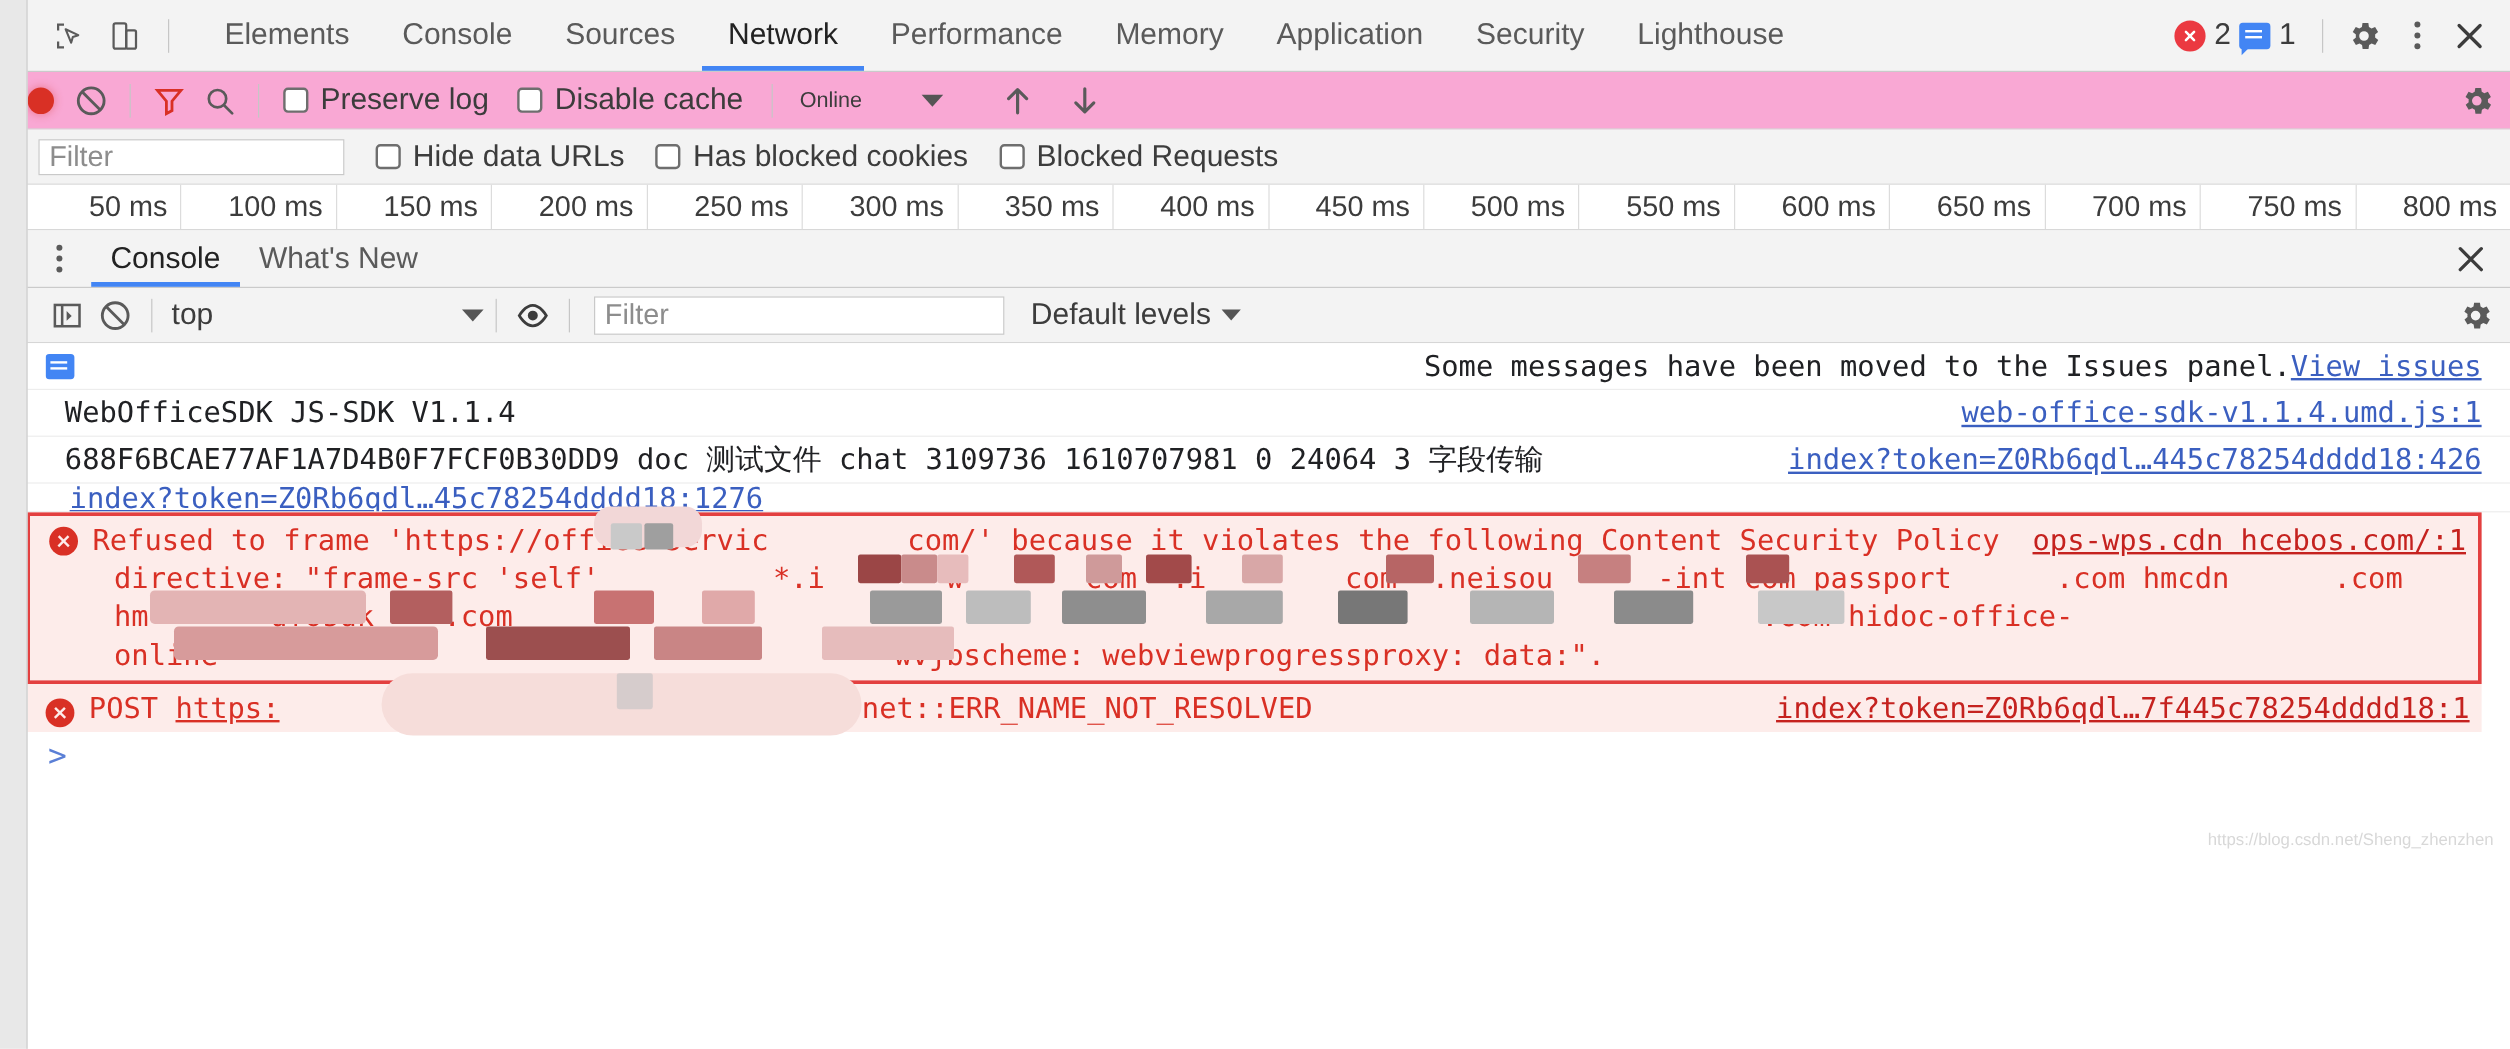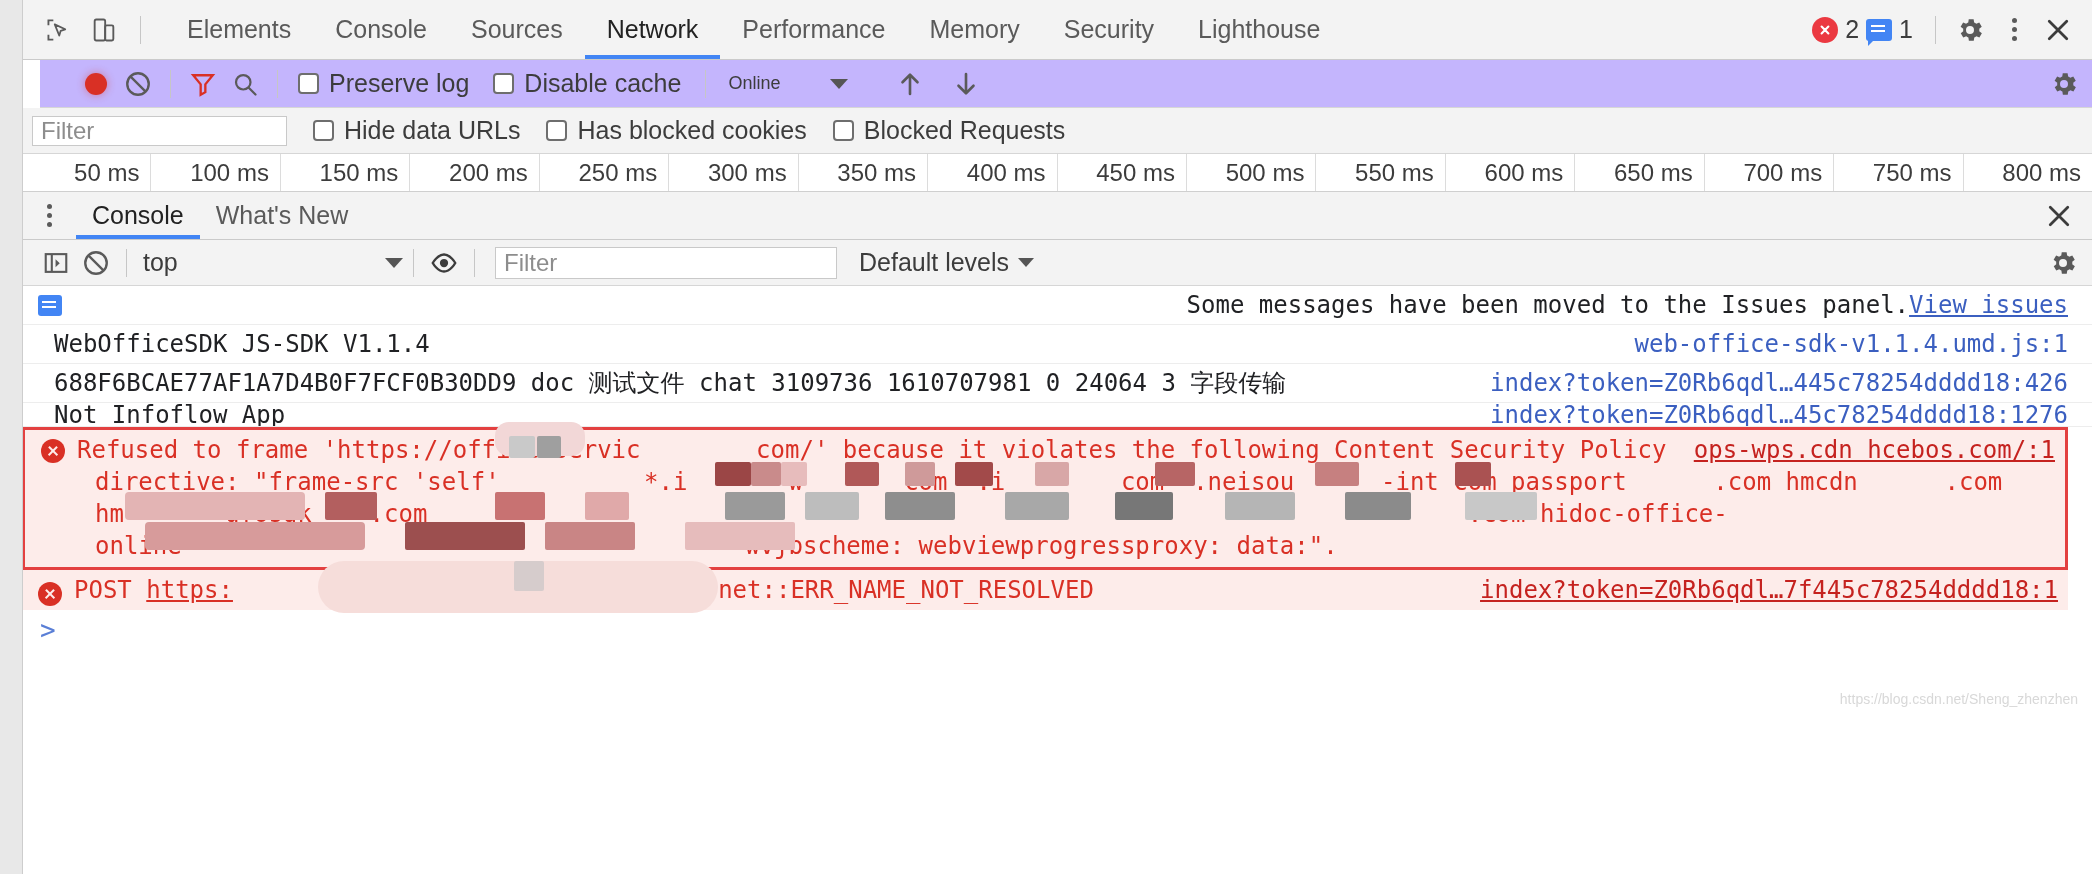--- a/index.html
+++ b/index.html
@@ -33,22 +33,22 @@
   .badge-grp{display:flex;align-items:center;gap:7px;margin-right:8px;}
   .err-dot{width:26px;height:26px;border-radius:50%;background:#eb3941;display:flex;align-items:center;justify-content:center;}
   .err-dot svg{display:block;}
   .badge-num{font-size:25px;color:#3c3c3c;}
   .msg-sq{width:26px;height:22px;background:#4285f4;border-radius:3px;position:relative;}
   .msg-sq:before{content:"";position:absolute;left:5px;top:6px;width:14px;height:2px;background:#fff;box-shadow:0 5px 0 #fff;}
   .msg-sq:after{content:"";position:absolute;left:2px;bottom:-5px;width:0;height:0;border-left:6px solid #4285f4;border-bottom:6px solid transparent;}
 
   
   .nettoolbar{
-    height:48px;min-height:48px;background:#c4b5fd;border-bottom:1px solid #d6d6d6;
-    display:flex;align-items:center;padding-left:22px;box-sizing:border-box;margin-left:40px;
+    height:48px;min-height:48px;background:#f9a8d4;border-bottom:1px solid #d6d6d6;
+    display:flex;align-items:center;box-sizing:border-box;
   }
   .nt-inner{display:flex;align-items:center;gap:2px;padding-left:14px;width:100%;box-sizing:border-box;}
   .rec-dot{width:22px;height:22px;border-radius:50%;background:#d93025;box-shadow:0 0 8px rgba(217,48,37,.45);}
   .chk{
     width:21px;height:21px;border:2px solid #6e6e6e;border-radius:4px;background:#fff;box-sizing:border-box;flex:none;
   }
   .chklbl{display:flex;align-items:center;gap:10px;font-size:25px;color:#3c3c3c;cursor:pointer;white-space:nowrap;}
   .online{font-size:18px;color:#3c3c3c;white-space:nowrap;}
   .caret{width:0;height:0;border-left:9px solid transparent;border-right:9px solid transparent;border-top:10px solid #555;}
 
@@ -110,21 +110,21 @@
 
   
   .conbody{flex:1;background:#fff;position:relative;padding-left:22px;box-sizing:border-box;overflow:hidden;}
   .crow{
     display:flex;align-items:flex-start;border-bottom:1px solid #ededed;
     font-family:"DejaVu Sans Mono","Liberation Mono",monospace;font-size:24px;line-height:38px;
     min-height:38px;padding:0 0 0 16px;box-sizing:border-box;position:relative;
   }
   .crow .ctext{flex:1;color:#202124;white-space:nowrap;overflow:hidden;}
   .crow .csrc{
-    color:#3b5fc0;white-space:nowrap;padding-left:20px;padding-right:24px;cursor:pointer;
+    color:#3b5fc0;text-decoration:underline;white-space:nowrap;padding-left:20px;padding-right:24px;cursor:pointer;
   }
   .row-issue .ctext{color:#202124;display:flex;align-items:center;gap:14px;justify-content:space-between;}
   .iss-ico{width:24px;height:21px;background:#4285f4;border-radius:3px;position:relative;flex:none;}
   .iss-ico:before{content:"";position:absolute;left:4px;top:6px;width:14px;height:2px;background:#fff;box-shadow:0 5px 0 #fff;}
   .view-issues{color:#3b5fc0;text-decoration:underline;cursor:pointer;padding-right:24px;white-space:nowrap;}
 
   
   .errgroup{border:3px solid #e34040;background:#fdecea;box-sizing:border-box;margin-right:24px;}
   .erow{
     display:flex;align-items:flex-start;
@@ -186,20 +186,23 @@
           <span>Sources</span>
         </div>
       <div class="tab active">
           <span>Network</span>
         </div>
       <div class="tab">
           <span>Performance</span>
         </div>
       <div class="tab">
           <span>Memory</span>
+        </div>
+      <div class="tab">
+          <span>Application</span>
         </div>
       <div class="tab">
           <span>Security</span>
         </div>
       <div class="tab">
           <span>Lighthouse</span>
         </div>
     </div>
 
     <div class="tb-right">
@@ -406,21 +409,20 @@
       <span class="ctext" style="padding-left:16px">WebOfficeSDK JS-SDK V1.1.4</span>
       <span class="csrc">web-office-sdk-v1.1.4.umd.js:1</span>
     </div>
 
     <div class="crow">
       <span class="ctext" style="padding-left:16px">688F6BCAE77AF1A7D4B0F7FCF0B30DD9 doc 测试文件 chat 3109736 1610707981 0 24064 3 字段传输</span>
       <span class="csrc">index?token=Z0Rb6qdl…445c78254dddd18:426</span>
     </div>
 
     <div class="crow" style="height:24px;min-height:24px;line-height:24px;overflow:hidden">
-      <span class="ctext" style="padding-left:16px">Not Infoflow App</span>
       <span class="csrc">index?token=Z0Rb6qdl…45c78254dddd18:1276</span>
     </div>
 
     <div class="errgroup" style="position:relative;">
       <div class="erow" style="padding-top:4px">
         <span class="xcircle"></span>
         <span class="etext">Refused to frame 'https://office-servic        com/' because it violates the following Content Security Policy</span>
         <span class="esrc">ops-wps.cdn hcebos.com/:1</span>
       </div>
       <div class="erow" style="padding-left:70px">

